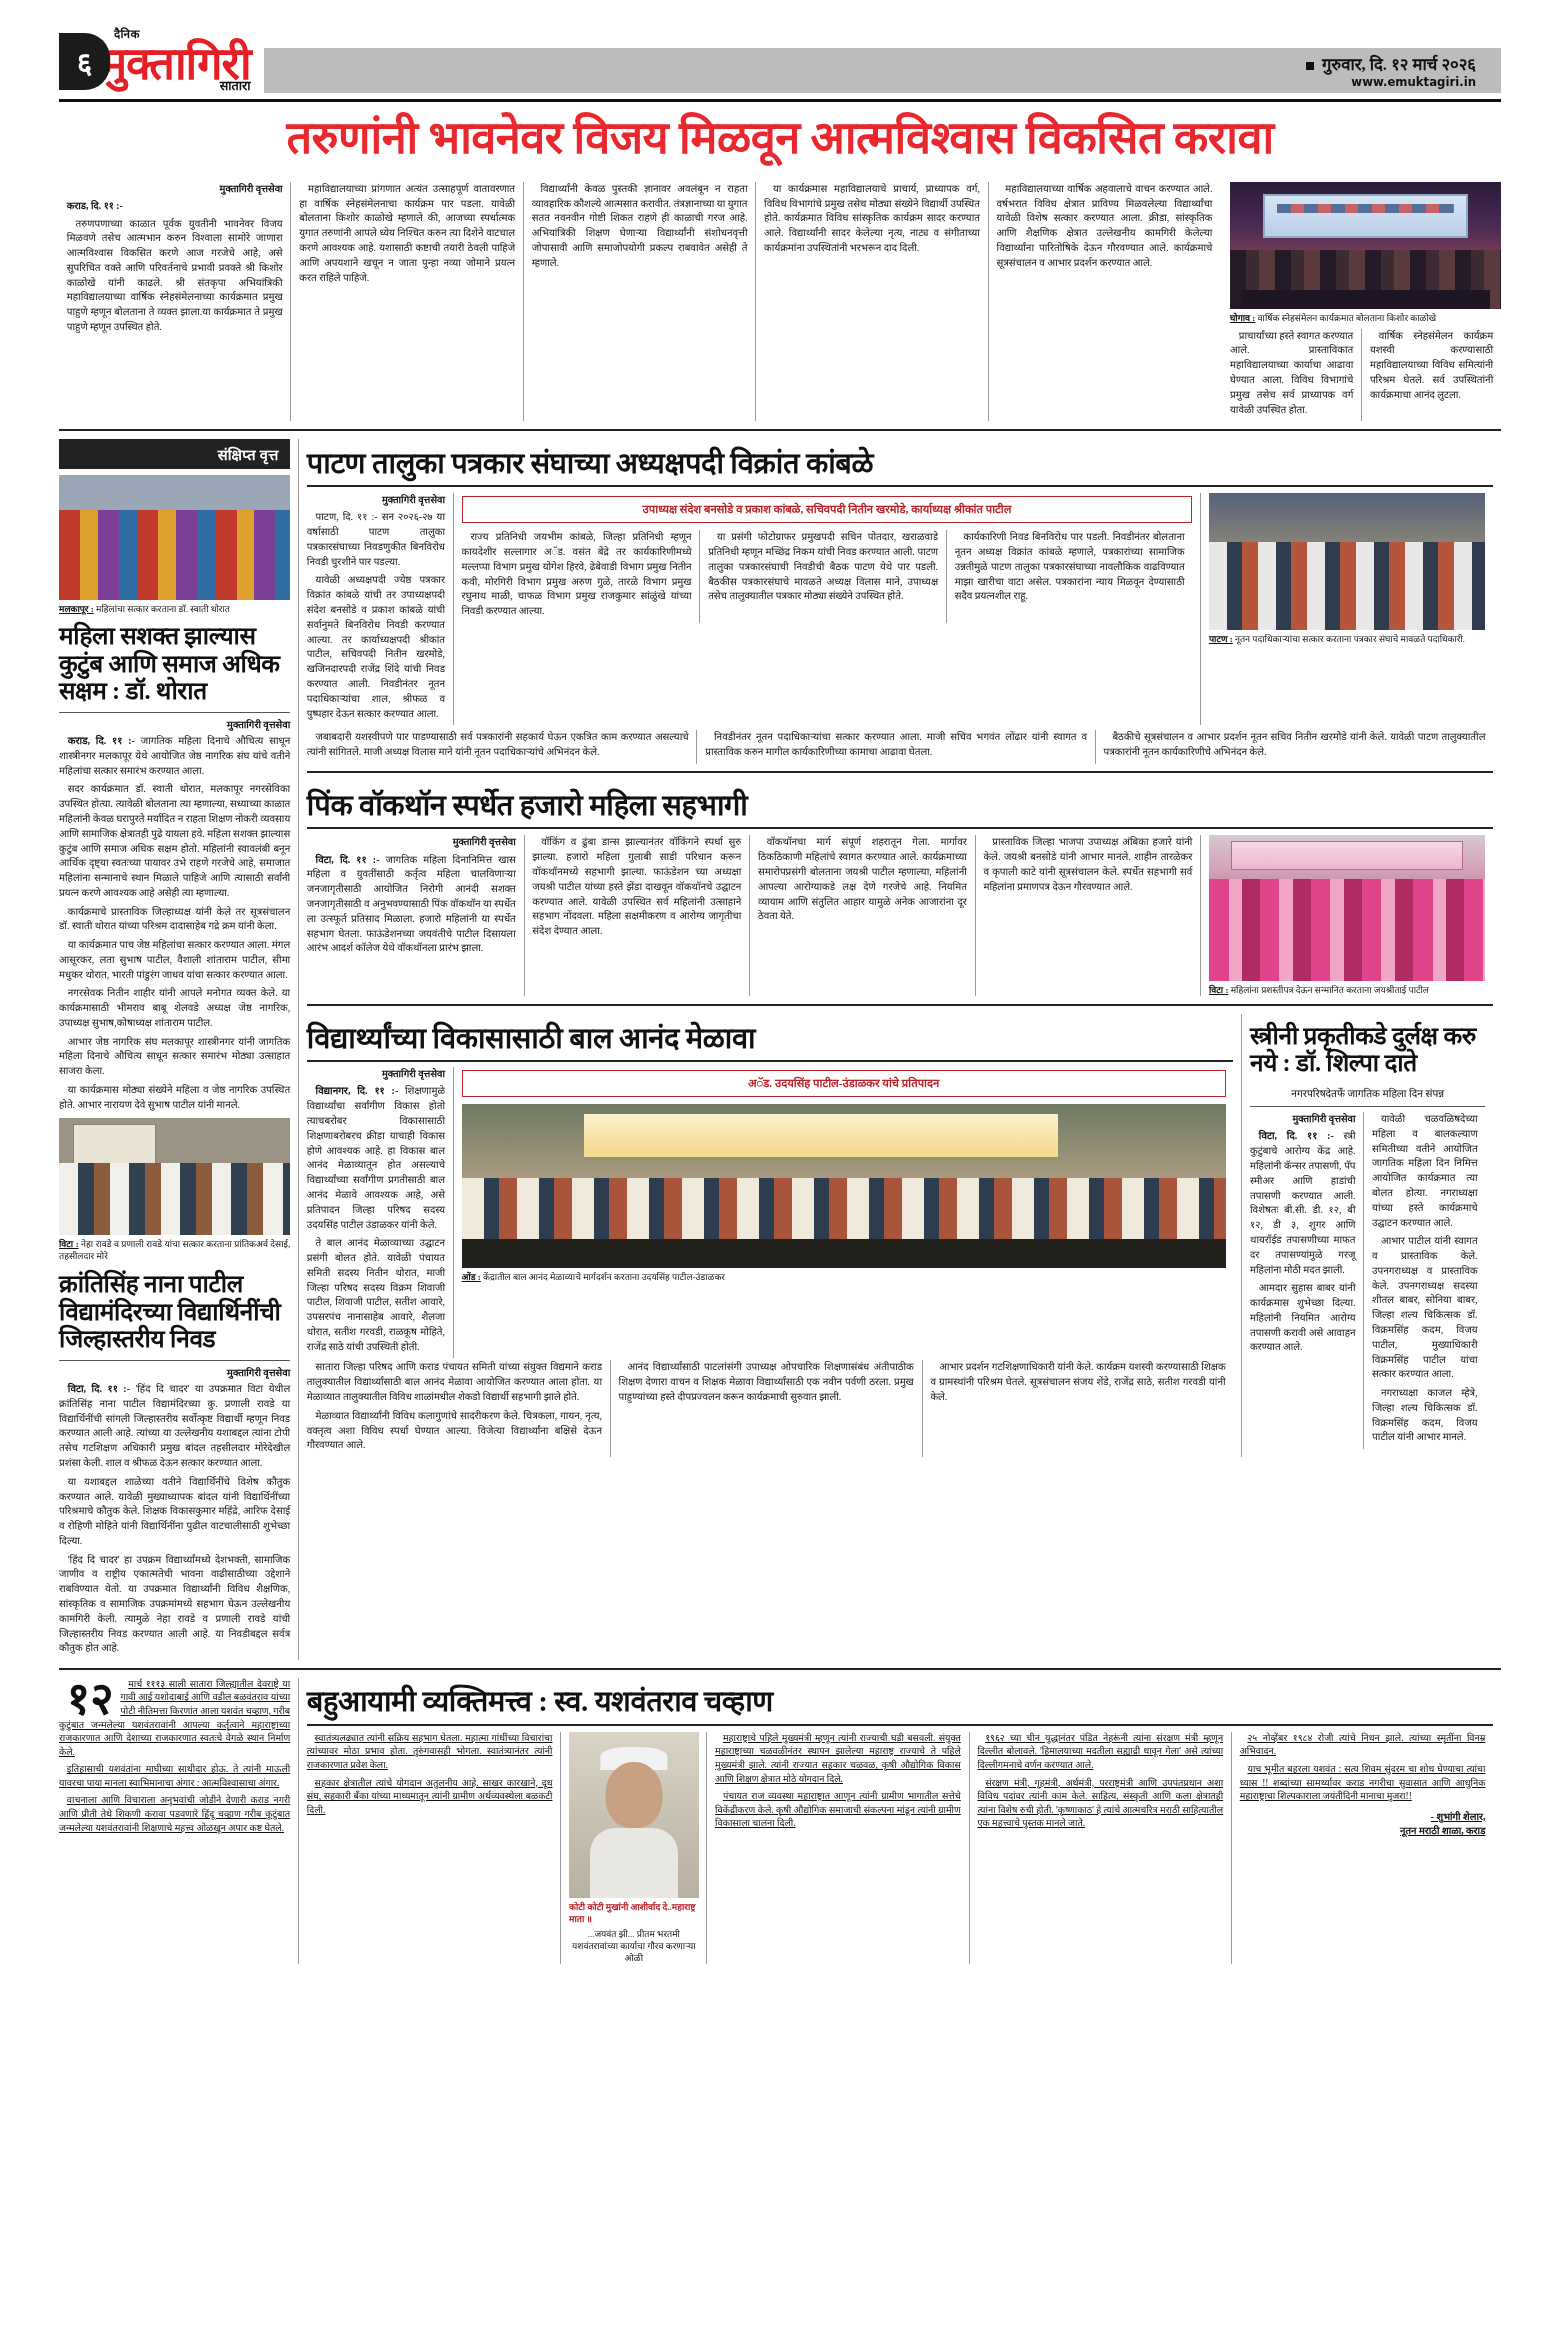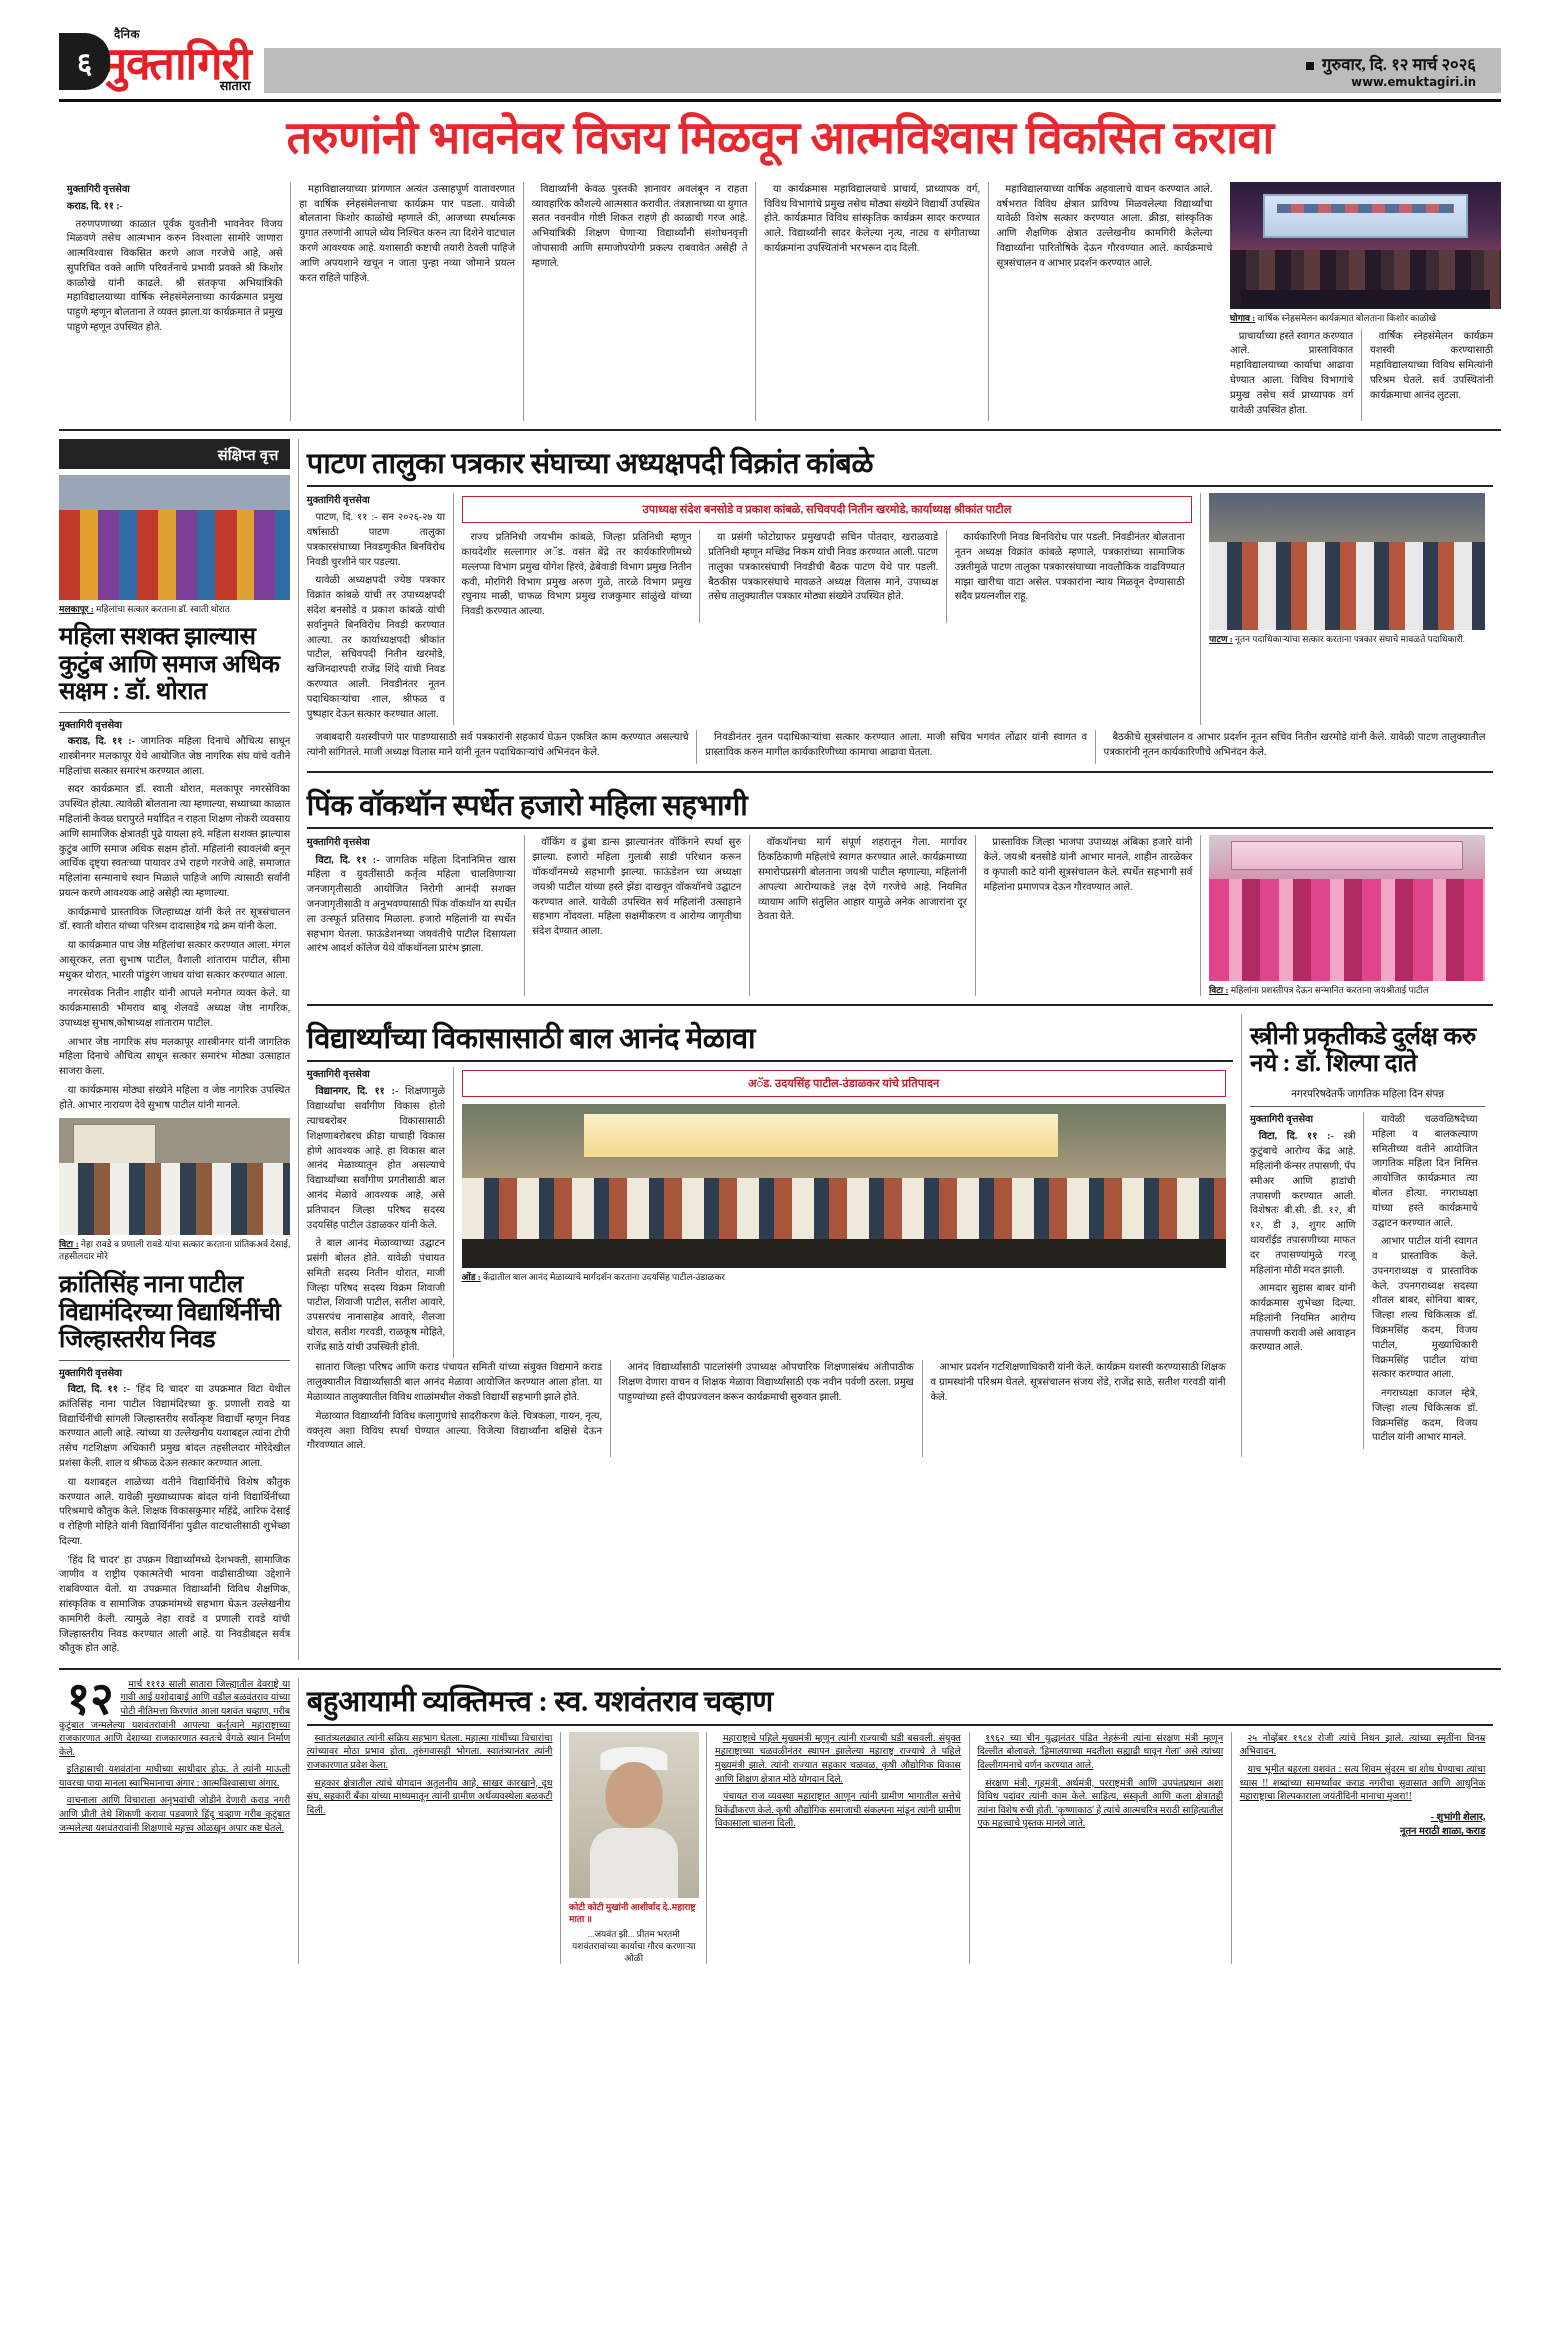--- a/index.html
+++ b/index.html
@@ -43,21 +43,21 @@
   }
   .subhead-bar {
     background:#2b2f87; color:#fff; font-size:16.6px; font-weight:bold;
     padding:6.8px 13.7px; text-align:center; letter-spacing:0.2px;
     border-top:2px solid #111; border-bottom:2px solid #111;
   }
 
   
   .col-text { font-size:10px; line-height:1.48; text-align:justify; color:#151515; }
   .col-text p { margin-bottom:3.9px; text-indent:8.8px; }
-  .byline { font-size:9.8px; font-weight:bold; text-align:left; margin-bottom:2.9px;}
+  .byline { font-size:9.8px; font-weight:bold; text-align:right; margin-bottom:2.9px;}
   .dateline { font-size:9.8px; font-weight:bold; margin-bottom:2.9px;}
   .hrule { border-top:1px solid #555; }
   .hrule2 { border-top:2px solid #222; }
 
   
   .lead-wrap { display:flex; gap:9.8px; padding-top:8.8px; }
   .lead-cols { display:flex; flex:1; gap:0; }
   .lead-col { flex:1; padding:0 7.8px; }
   .lead-col + .lead-col { border-left:1px solid #9a9a9a; }
   .lead-photo { width:271px; flex:0 0 271px; }

